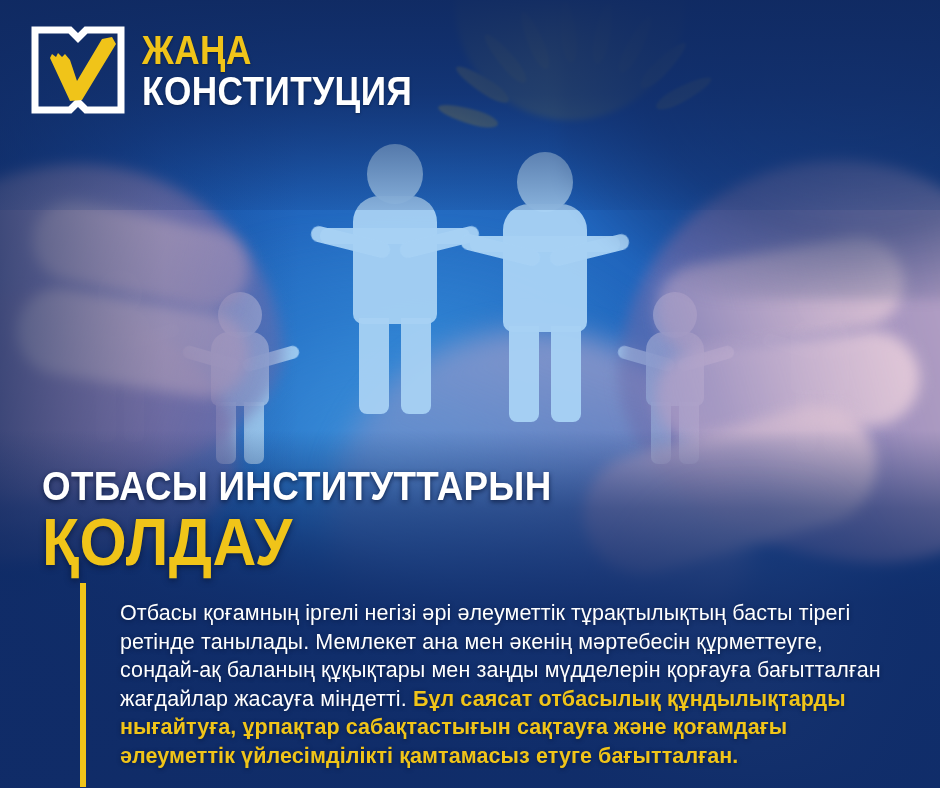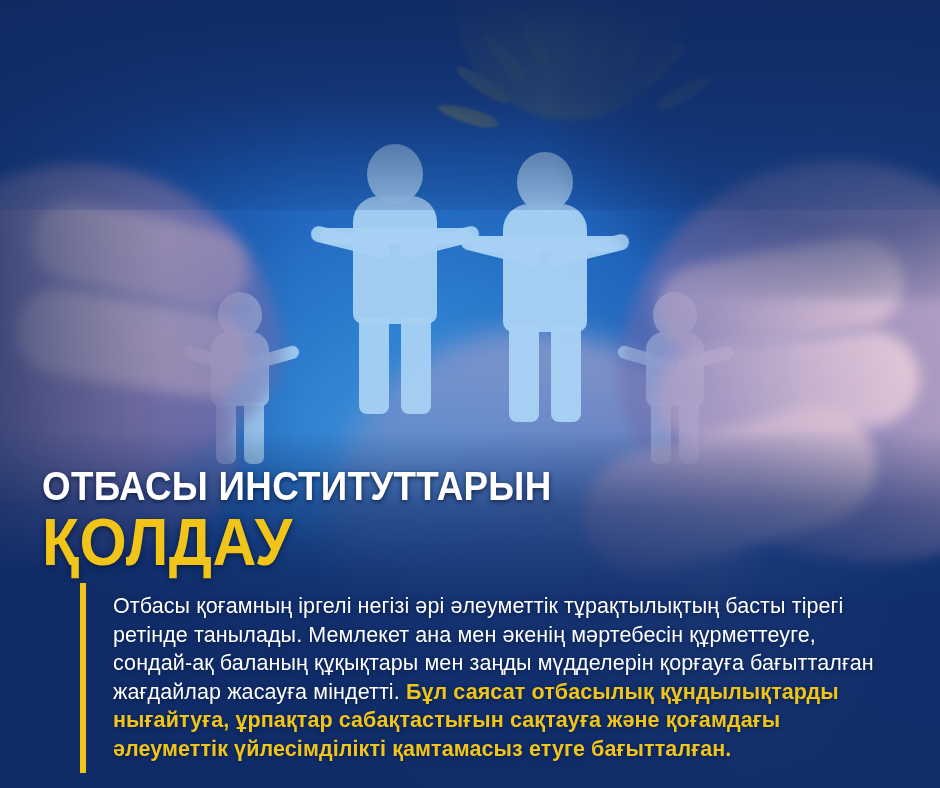--- a/index.html
+++ b/index.html
@@ -197,21 +197,21 @@
     z-index:40;
     box-sizing:border-box;
   }
   .body-text{
     color:#ffffff;
     font-size:21.5px;
     line-height:1.33;
     font-weight:400;
     letter-spacing:.1px;
     text-shadow:0 1px 4px rgba(6,20,55,.7);
-    margin:9px;
+    margin:16px;
   }
   .body-text .hl{
     color:#F0C419;
     font-weight:700;
   }
 </style>
 </head>
 <body>
 
 <div id="poster">
@@ -287,20 +287,34 @@
   <div class="hand thumb-r"></div>
 
   <div class="haze-tr"></div>
   <div class="haze-bl"></div>
   <div class="light-br"></div>
 
   <div class="vignette-left"></div>
   <div class="vignette-top"></div>
   <div class="vignette-bottom"></div>
 
+  <div class="logo">
+    <div class="book-mark">
+      <svg viewBox="0 0 96 94" xmlns="http://www.w3.org/2000/svg">
+
+        <path d="M5 6 H40 L48 14 L56 6 H91 V86 H56 L48 78 L40 86 H5 Z" fill="none" stroke="#ffffff" stroke-width="7" stroke-linejoin="miter"></path>
+
+        <path d="M20 34 L22 30 L26 33 L28 29 L32 33 L35 30 L40 36 L47 57 L72 15 L82 13 L86 20 L52 76 L40 77 Z" fill="#F0C419"></path>
+      </svg>
+    </div>
+    <div class="logo-text">
+      <span class="logo-l1">ЖАҢА</span>
+      <span class="logo-l2">КОНСТИТУЦИЯ</span>
+    </div>
+  </div>
 
   <div class="headline">
     <div class="headline-1">ОТБАСЫ ИНСТИТУТТАРЫН</div>
     <div class="headline-2">ҚОЛДАУ</div>
   </div>
 
   <div class="body-block">
     <p class="body-text"><span>Отбасы қоғамның іргелі негізі әрі әлеуметтік тұрақтылықтың басты тірегі ретінде танылады. Мемлекет ана мен әкенің мәртебесін құрметтеуге, сондай-ақ баланың құқықтары мен заңды мүдделерін қорғауға бағытталған жағдайлар жасауға міндетті. </span><span class="hl">Бұл саясат отбасылық құндылықтарды нығайтуға, ұрпақтар сабақтастығын сақтауға және қоғамдағы әлеуметтік үйлесімділікті қамтамасыз етуге бағытталған.</span></p>
   </div>
 

